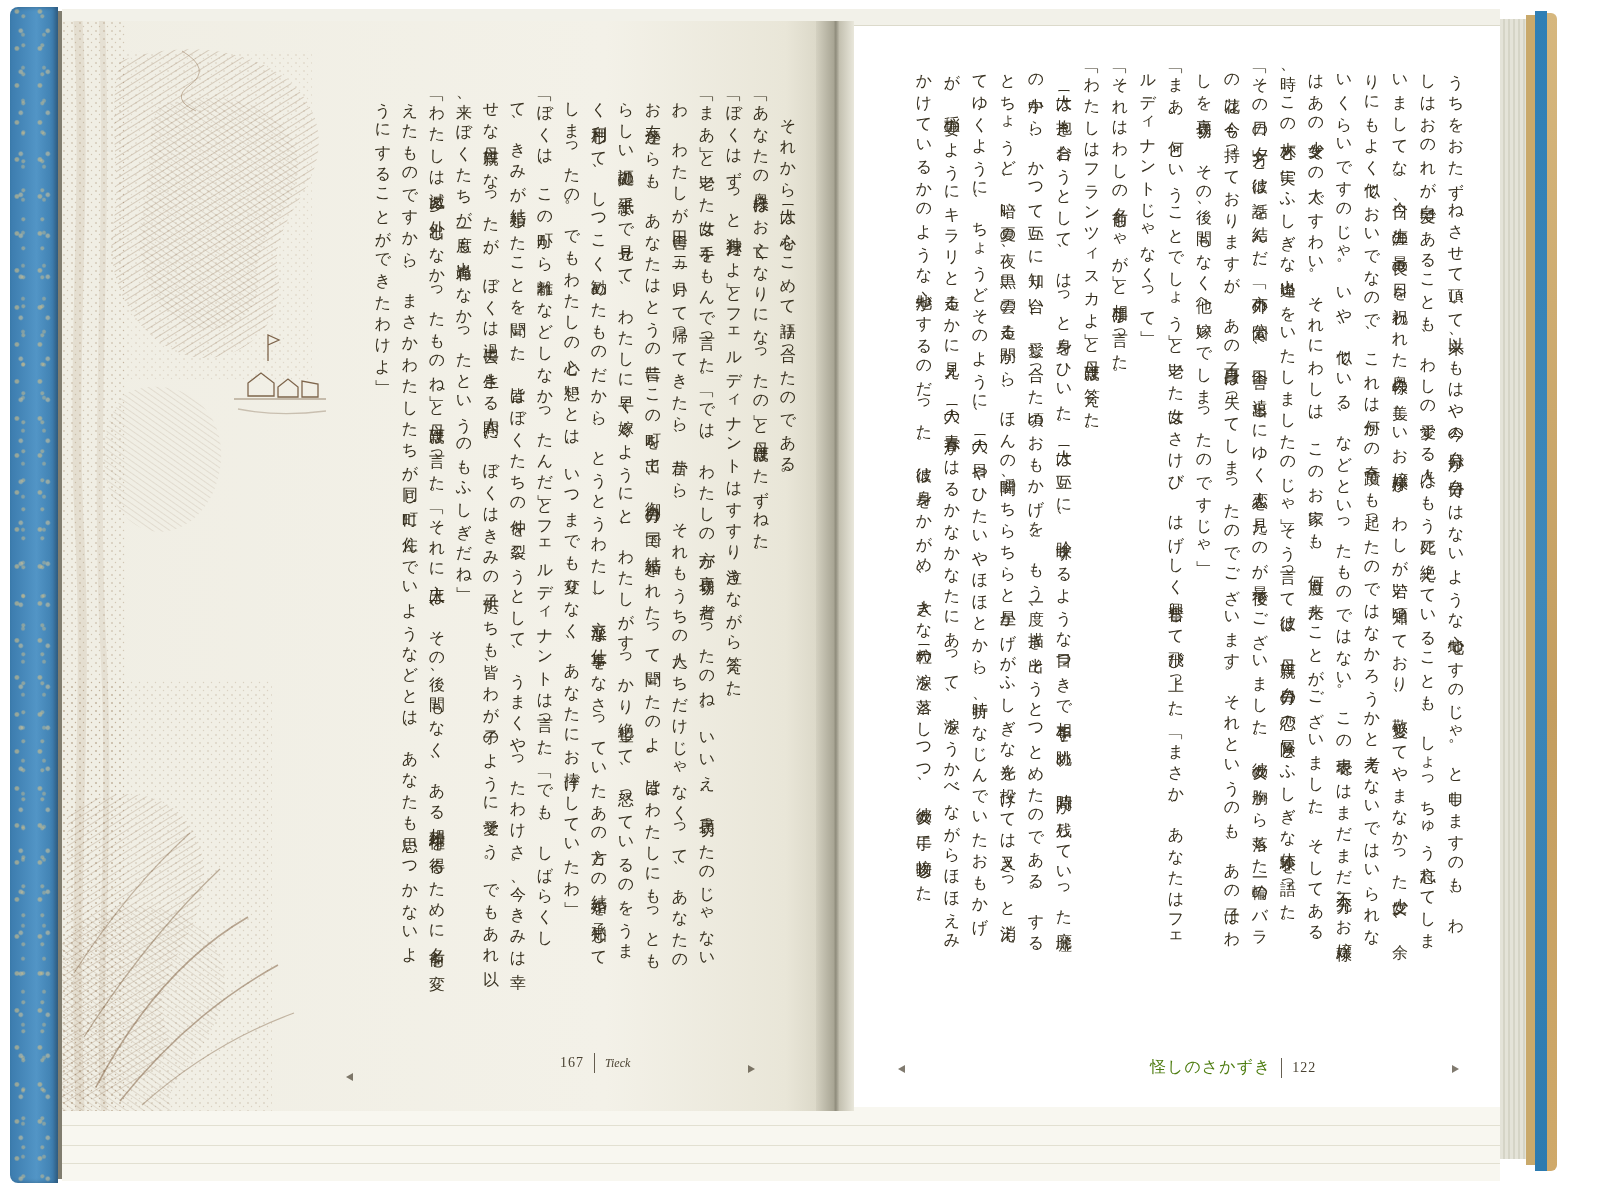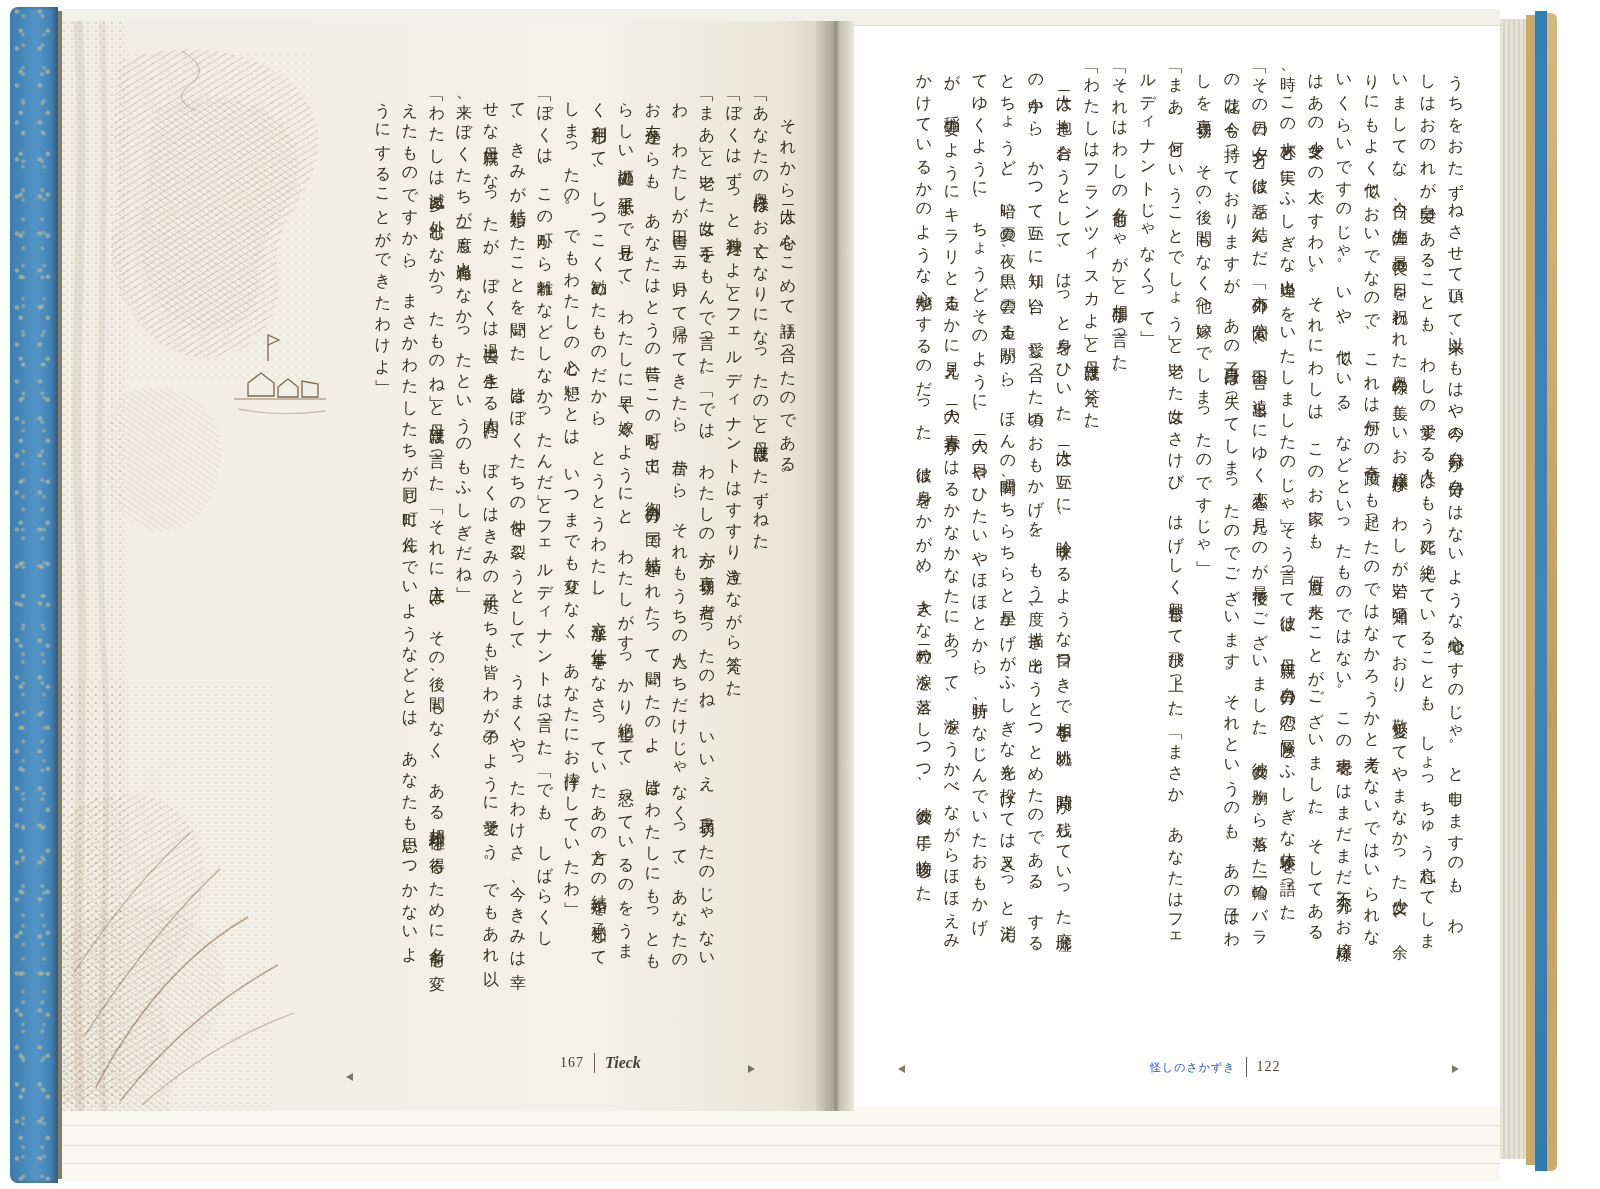--- a/index.html
+++ b/index.html
@@ -41,22 +41,22 @@
   .vtext{position:absolute;writing-mode:vertical-rl;-webkit-writing-mode:vertical-rl;
     text-orientation:upright;font-size:16px;line-height:27px;letter-spacing:3.2px;
     color:#37301f;font-weight:500;}
   .vtext p{margin:0;padding:0;}
   .vtext p.indent{text-indent:1em;}
   .left-text{top:70px;right:14px;height:880px;}
   .right-text{top:42px;right:30px;height:884px;line-height:28px;}
   
   .footer{position:absolute;display:flex;align-items:center;gap:10px;color:#4a4232;}
   .footer .num{font-family:"Liberation Serif",serif;font-size:14px;letter-spacing:1px;}
-  .footer .latin{font-family:"Liberation Serif",serif;font-style:italic;font-size:16px;font-weight:bold;}
-  .footer .jtitle{font-size:11px;letter-spacing:1px;color:#1d4ed8;}
+  .footer .latin{font-family:"Liberation Serif",serif;font-style:italic;font-size:12px;}
+  .footer .jtitle{font-size:16px;letter-spacing:1px;color:#4d7c0f;}
   .fdiv{width:1px;height:20px;background:#4a4232;opacity:.85;}
   .footer-left{left:498px;top:1032px;}
   .footer-right{left:296px;top:1036px;}
   
   .orn{position:absolute;width:0;height:0;border-style:solid;opacity:.7;}
   .orn-l{border-width:4px 7px 4px 0;border-color:transparent #4a4132 transparent transparent;}
   .orn-r{border-width:4px 0 4px 7px;border-color:transparent transparent transparent #4a4132;}
   
   .illus{position:absolute;left:0;top:0;}
 </style>

